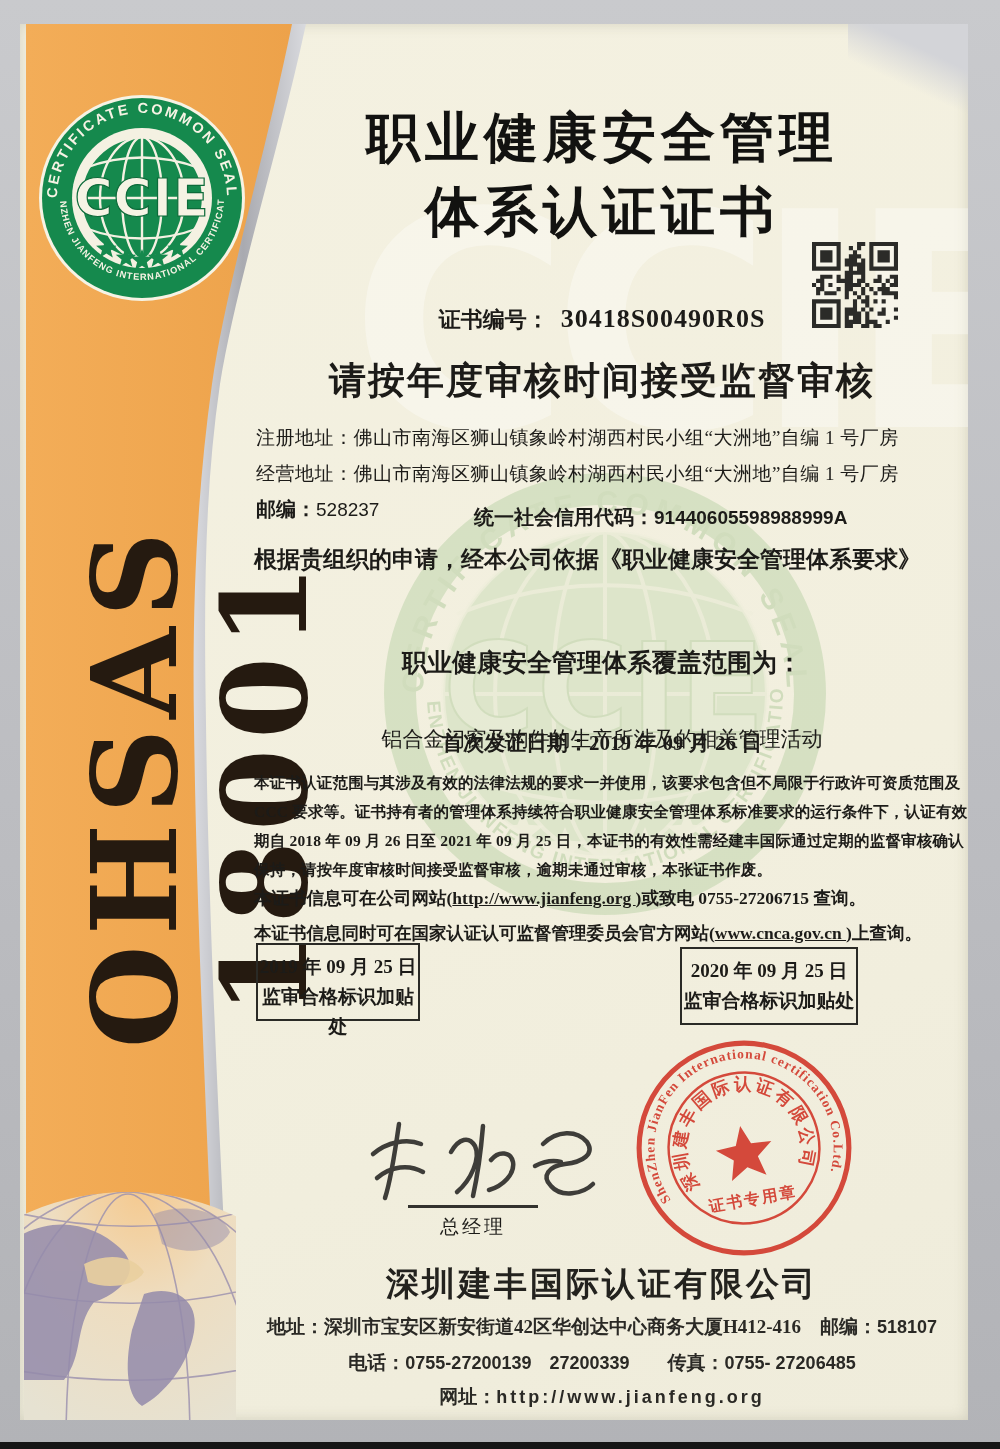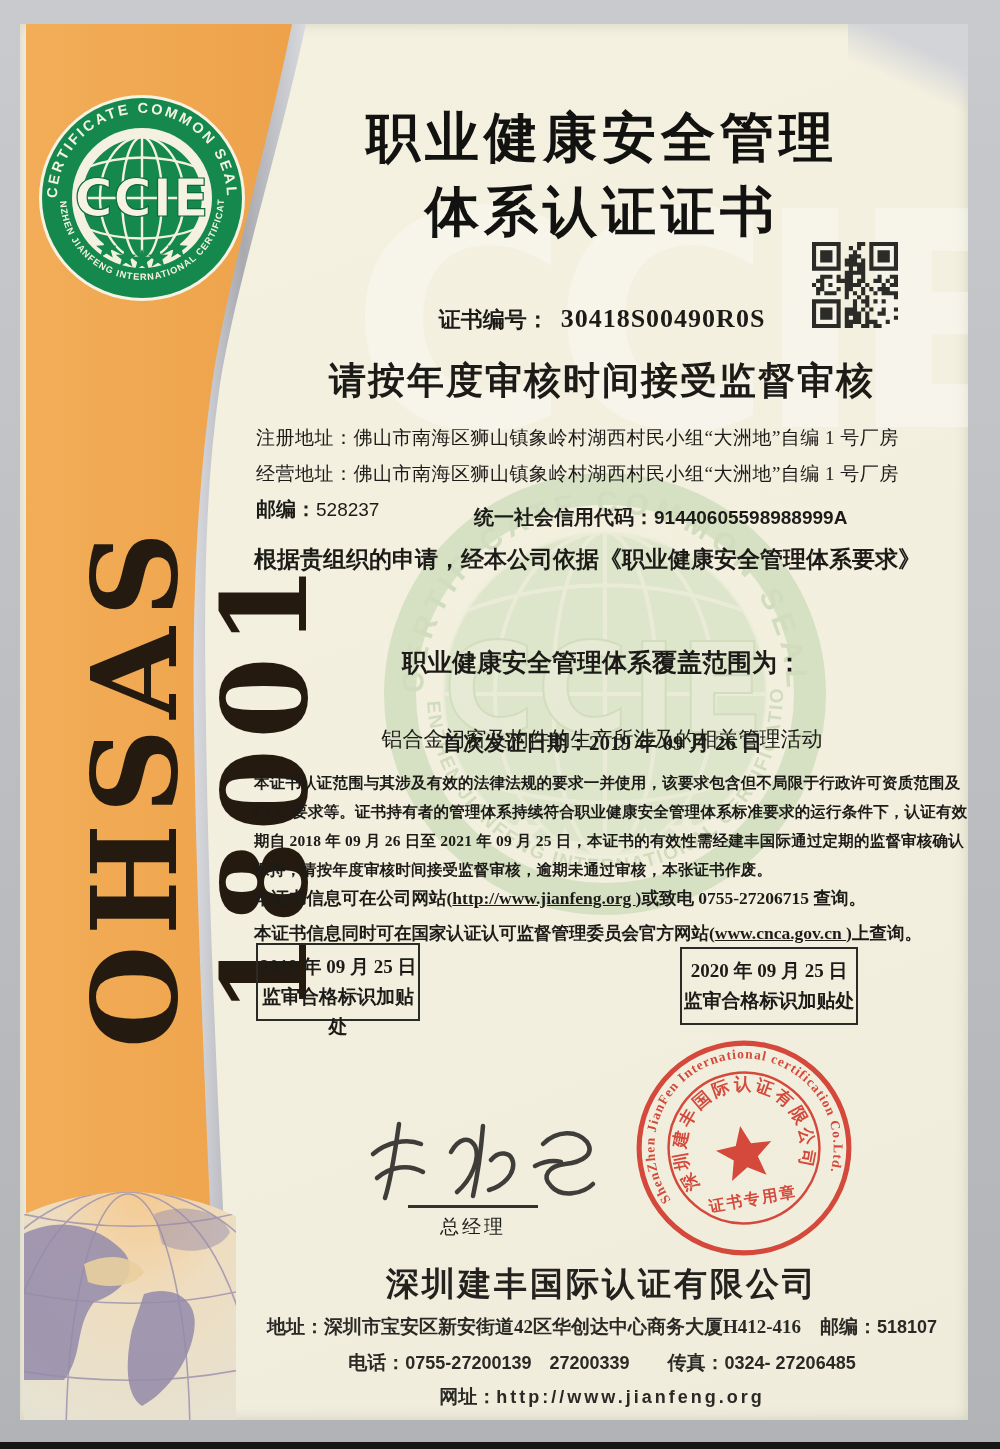--- a/index.html
+++ b/index.html
@@ -283,21 +283,21 @@
       <path d="m110,88 l7.6,18.6 20,1.2 -15.6,12.6 5.2,19.4 -17.2,-10.6 -17.2,10.6 5.2,-19.4 -15.6,-12.6 20,-1.2 z" fill="#d23c2e"></path>
       <text x="110" y="166" text-anchor="middle" font-family="Liberation Serif,DejaVu Serif,serif" font-weight="700" font-size="15.5" fill="#d23c2e" letter-spacing="2">证书专用章</text>
     </svg>
 
     <div class="content">
       <div class="issuer-name" style="top:1238px;">深圳建丰国际认证有限公司</div>
       <div class="issuer-line" style="top:1290px;">
         <span>地址：</span><span>深圳市宝安区新安街道42区华创达中心商务大厦H412-416</span>　<span>邮编：</span><span class="lat">518107</span>
       </div>
       <div class="issuer-line" style="top:1326px;">
-        <span>电话：</span><span class="lat">0755-27200139　27200339</span>　　<span>传真：</span><span class="lat">0324- 27206485</span>
+        <span>电话：</span><span class="lat">0755-27200139　27200339</span>　　<span>传真：</span><span class="lat">0755- 27206485</span>
       </div>
       <div class="issuer-line web" style="top:1360px;">
         <span>网址：</span><span class="lat">http://www.jianfeng.org</span>
       </div>
     </div>
 
   </div>
 
   <div class="bottom-black"></div>
 </div>

